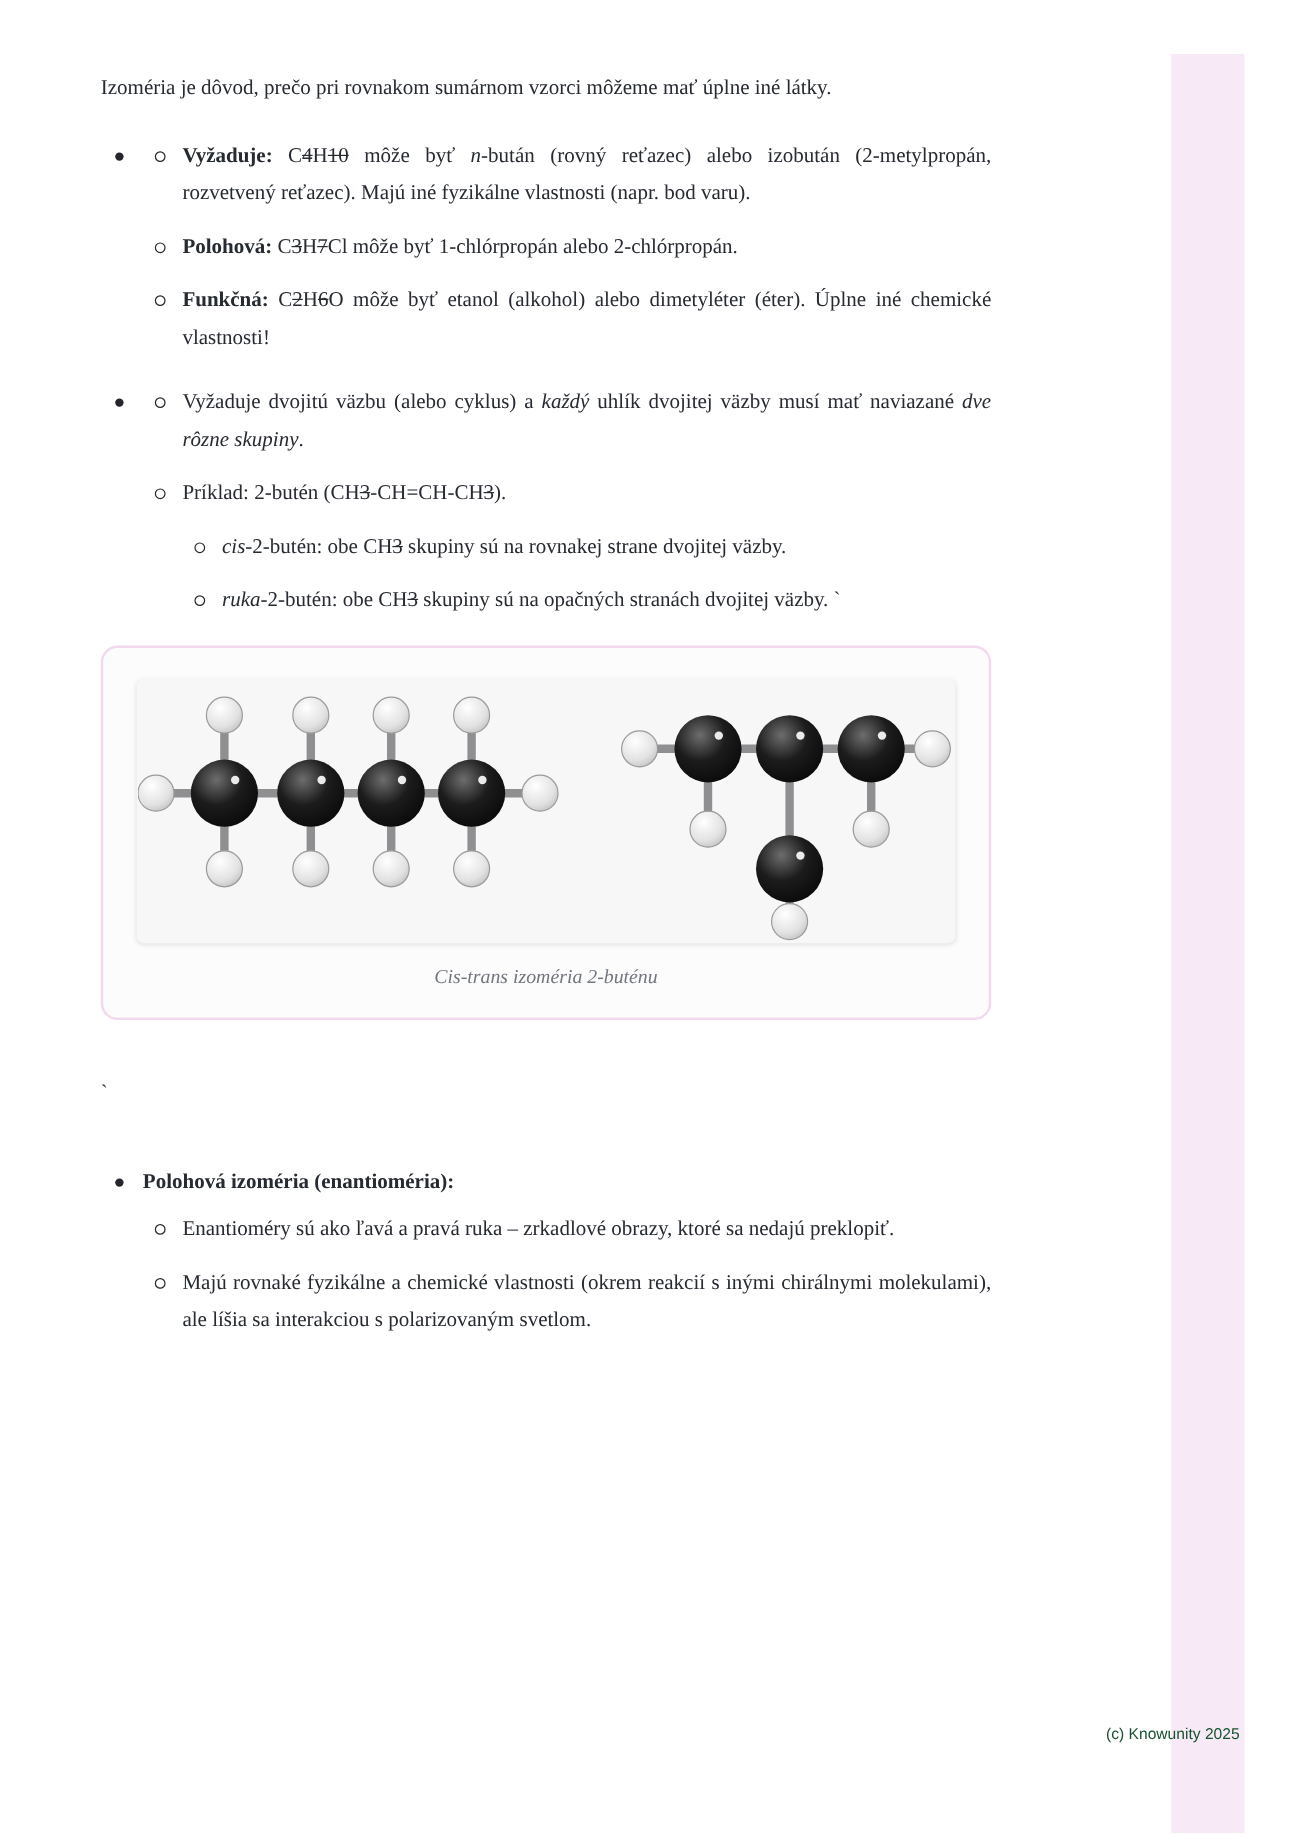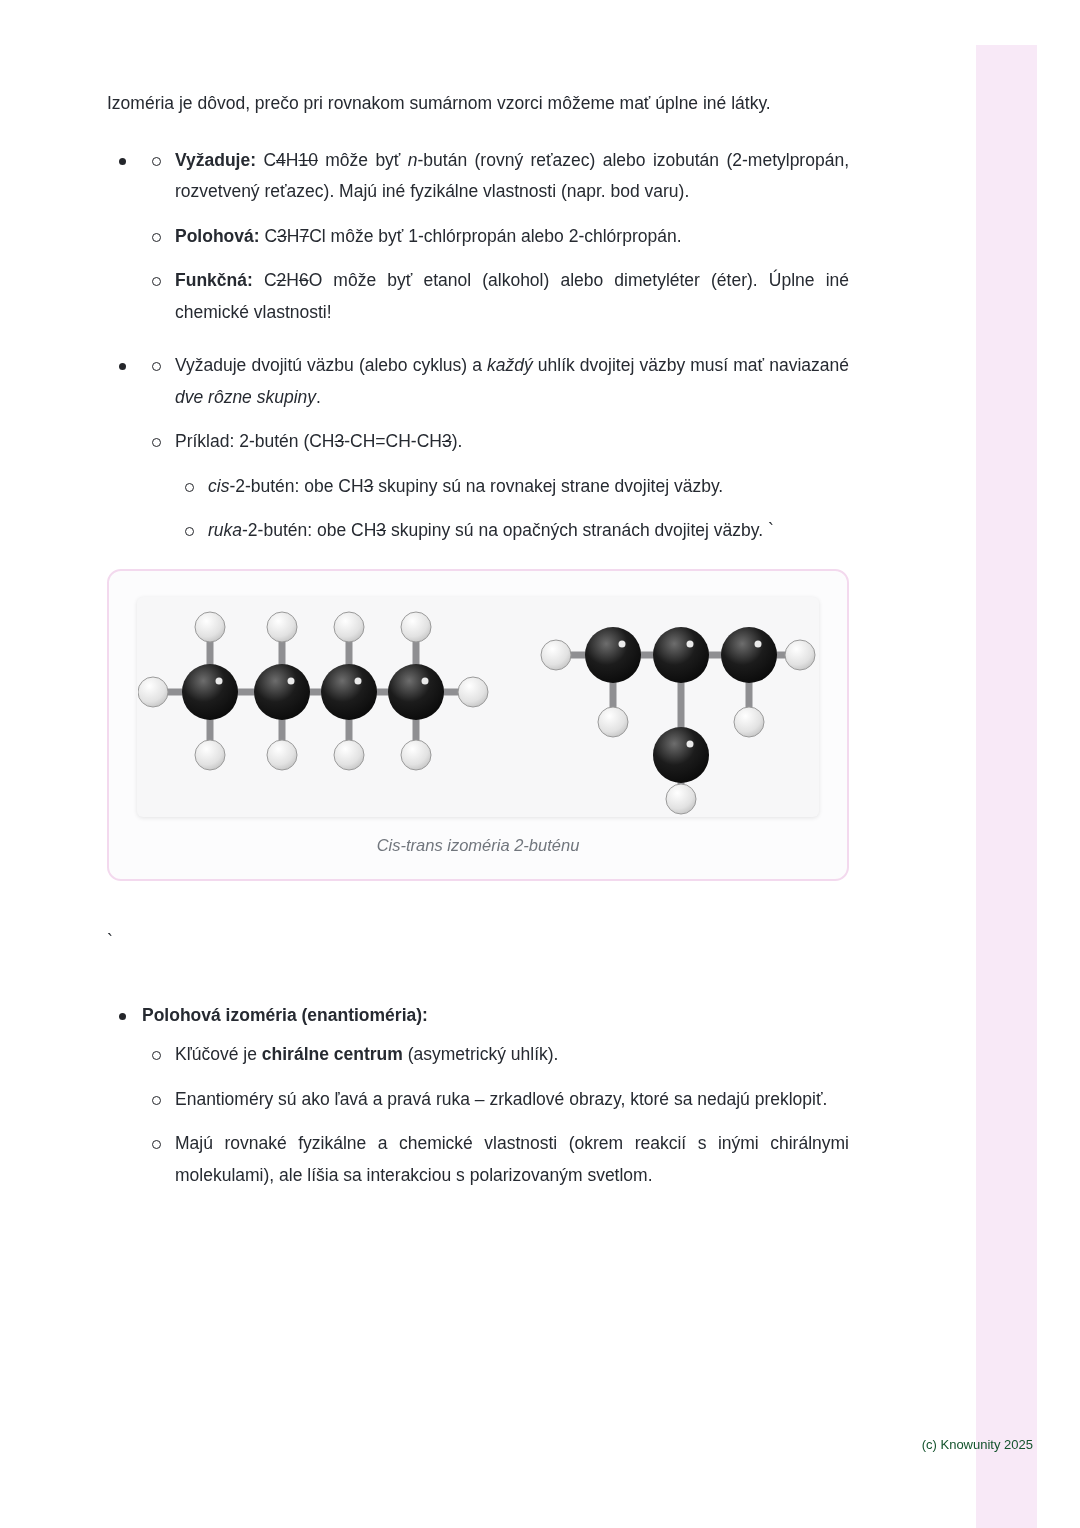--- a/index.html
+++ b/index.html
@@ -1,21 +1,21 @@
 <!DOCTYPE html>
 <html lang="sk"><head>
 <meta charset="utf-8">
 <style>
   html,body { margin:0; padding:0; background:#ffffff; }
   body { font-family:"Liberation Sans", sans-serif; color:#262a31; }
   .page { position:relative; width:1080px; height:1528px; background:#ffffff; overflow:hidden; }
 
   .side-strip { position:absolute; top:45px; right:43px; width:61px; height:1483px; background:#f8e9f7; }
 
-  .content { position:absolute; left:107px; top:0; width:742px; padding-top:88px; font-size:17.5px; line-height:1.8; }
+  .content { position:absolute; left:84px; top:0; width:742px; padding-top:57px; font-size:17.5px; line-height:1.8;font-family:Liberation Serif, serif; }
 
   .intro { margin:0 0 25px 0; text-align:justify; }
 
   ul { list-style:none; margin:0; padding:0; }
   .l1 > li { position:relative; padding-left:35px; margin-bottom:22px; }
   .l2 > li, .l3 > li { position:relative; padding-left:33px; margin-bottom:13px; }
   .l3 { margin-top:13px; }
 
   .m1 { position:absolute; left:12px; top:13px; width:7px; height:7px; border-radius:50%; background:#24262b; }
   .m2 { position:absolute; left:10px; top:12px; width:7px; height:7px; border-radius:50%; border:1.6px solid #24262b; background:transparent; }
@@ -178,24 +178,20 @@
 
     <p class="stray">`</p>
 
     <ul class="l1 opticka-wrap">
       <li>
         <span class="m1"></span>
         <div class="li-title">Polohová izoméria (enantioméria):</div>
         <ul class="l2">
           <li>
             <span class="m2"></span>
-            <div class="li-text"><span>Kľúčové je </span><span class="b">chirálne centrum</span><span> (asymetrický uhlík).</span></div>
-          </li>
-          <li>
-            <span class="m2"></span>
             <div class="li-text"><span>Enantioméry sú ako ľavá a pravá ruka – zrkadlové obrazy, ktoré sa nedajú preklopiť.</span></div>
           </li>
           <li>
             <span class="m2"></span>
             <div class="li-text"><span>Majú rovnaké fyzikálne a chemické vlastnosti (okrem reakcií s inými chirálnymi molekulami), ale líšia sa interakciou s polarizovaným svetlom.</span></div>
           </li>
         </ul>
       </li>
     </ul>
 

